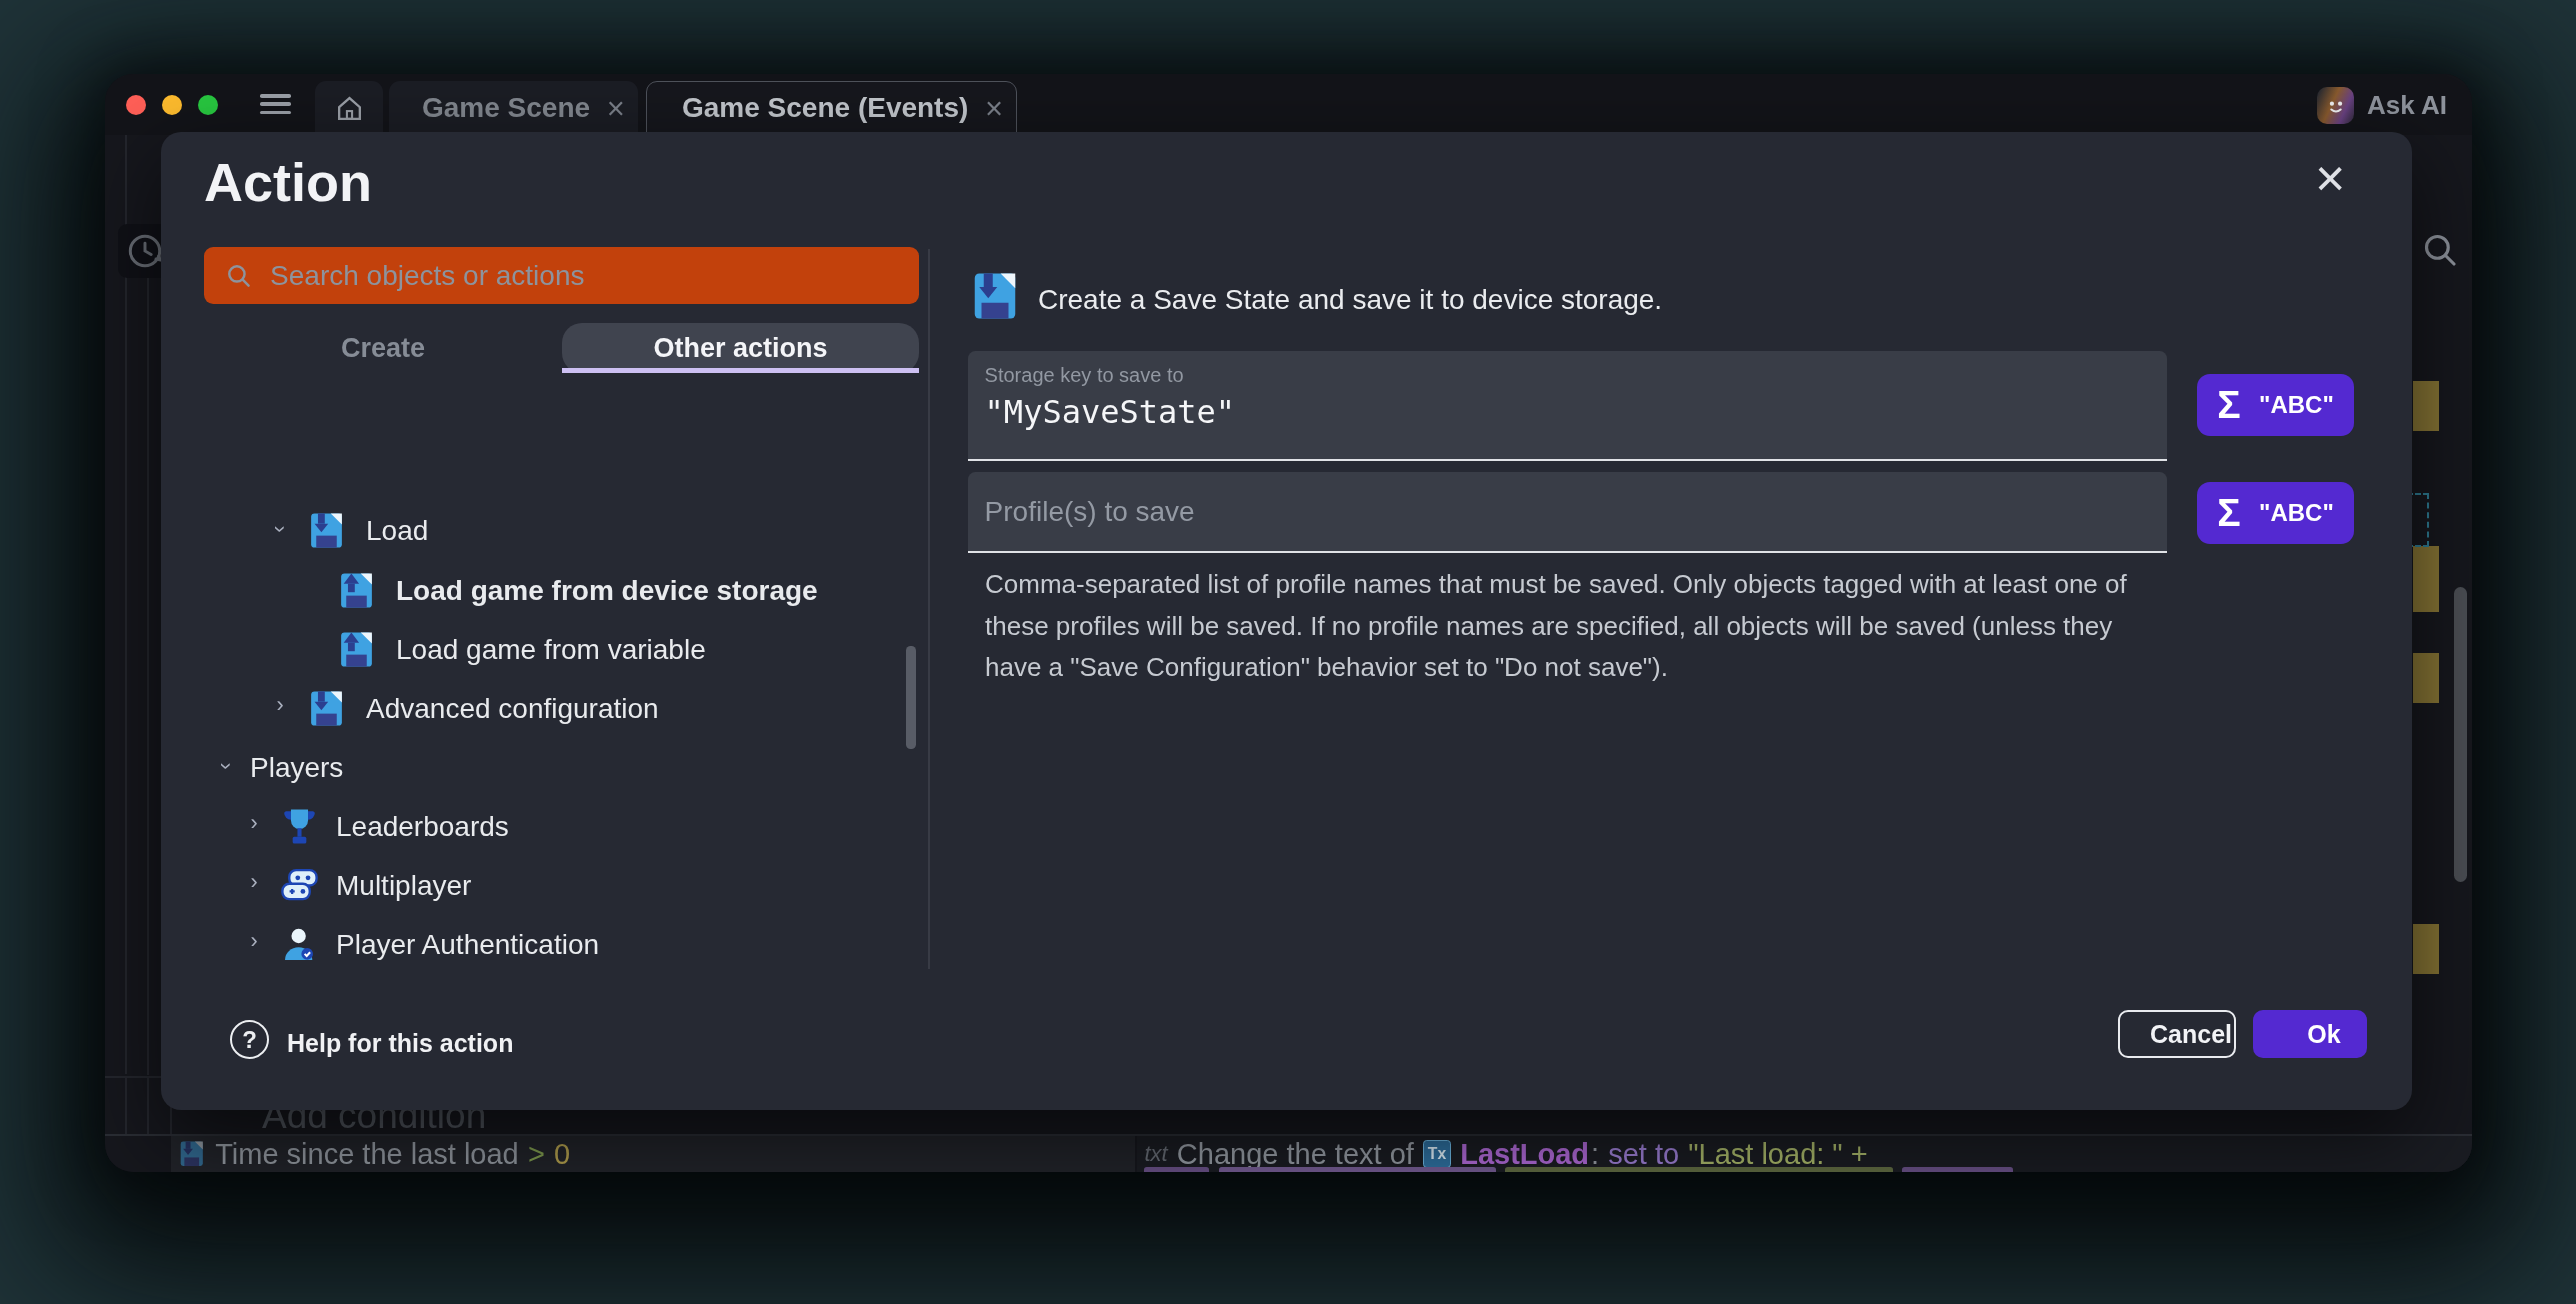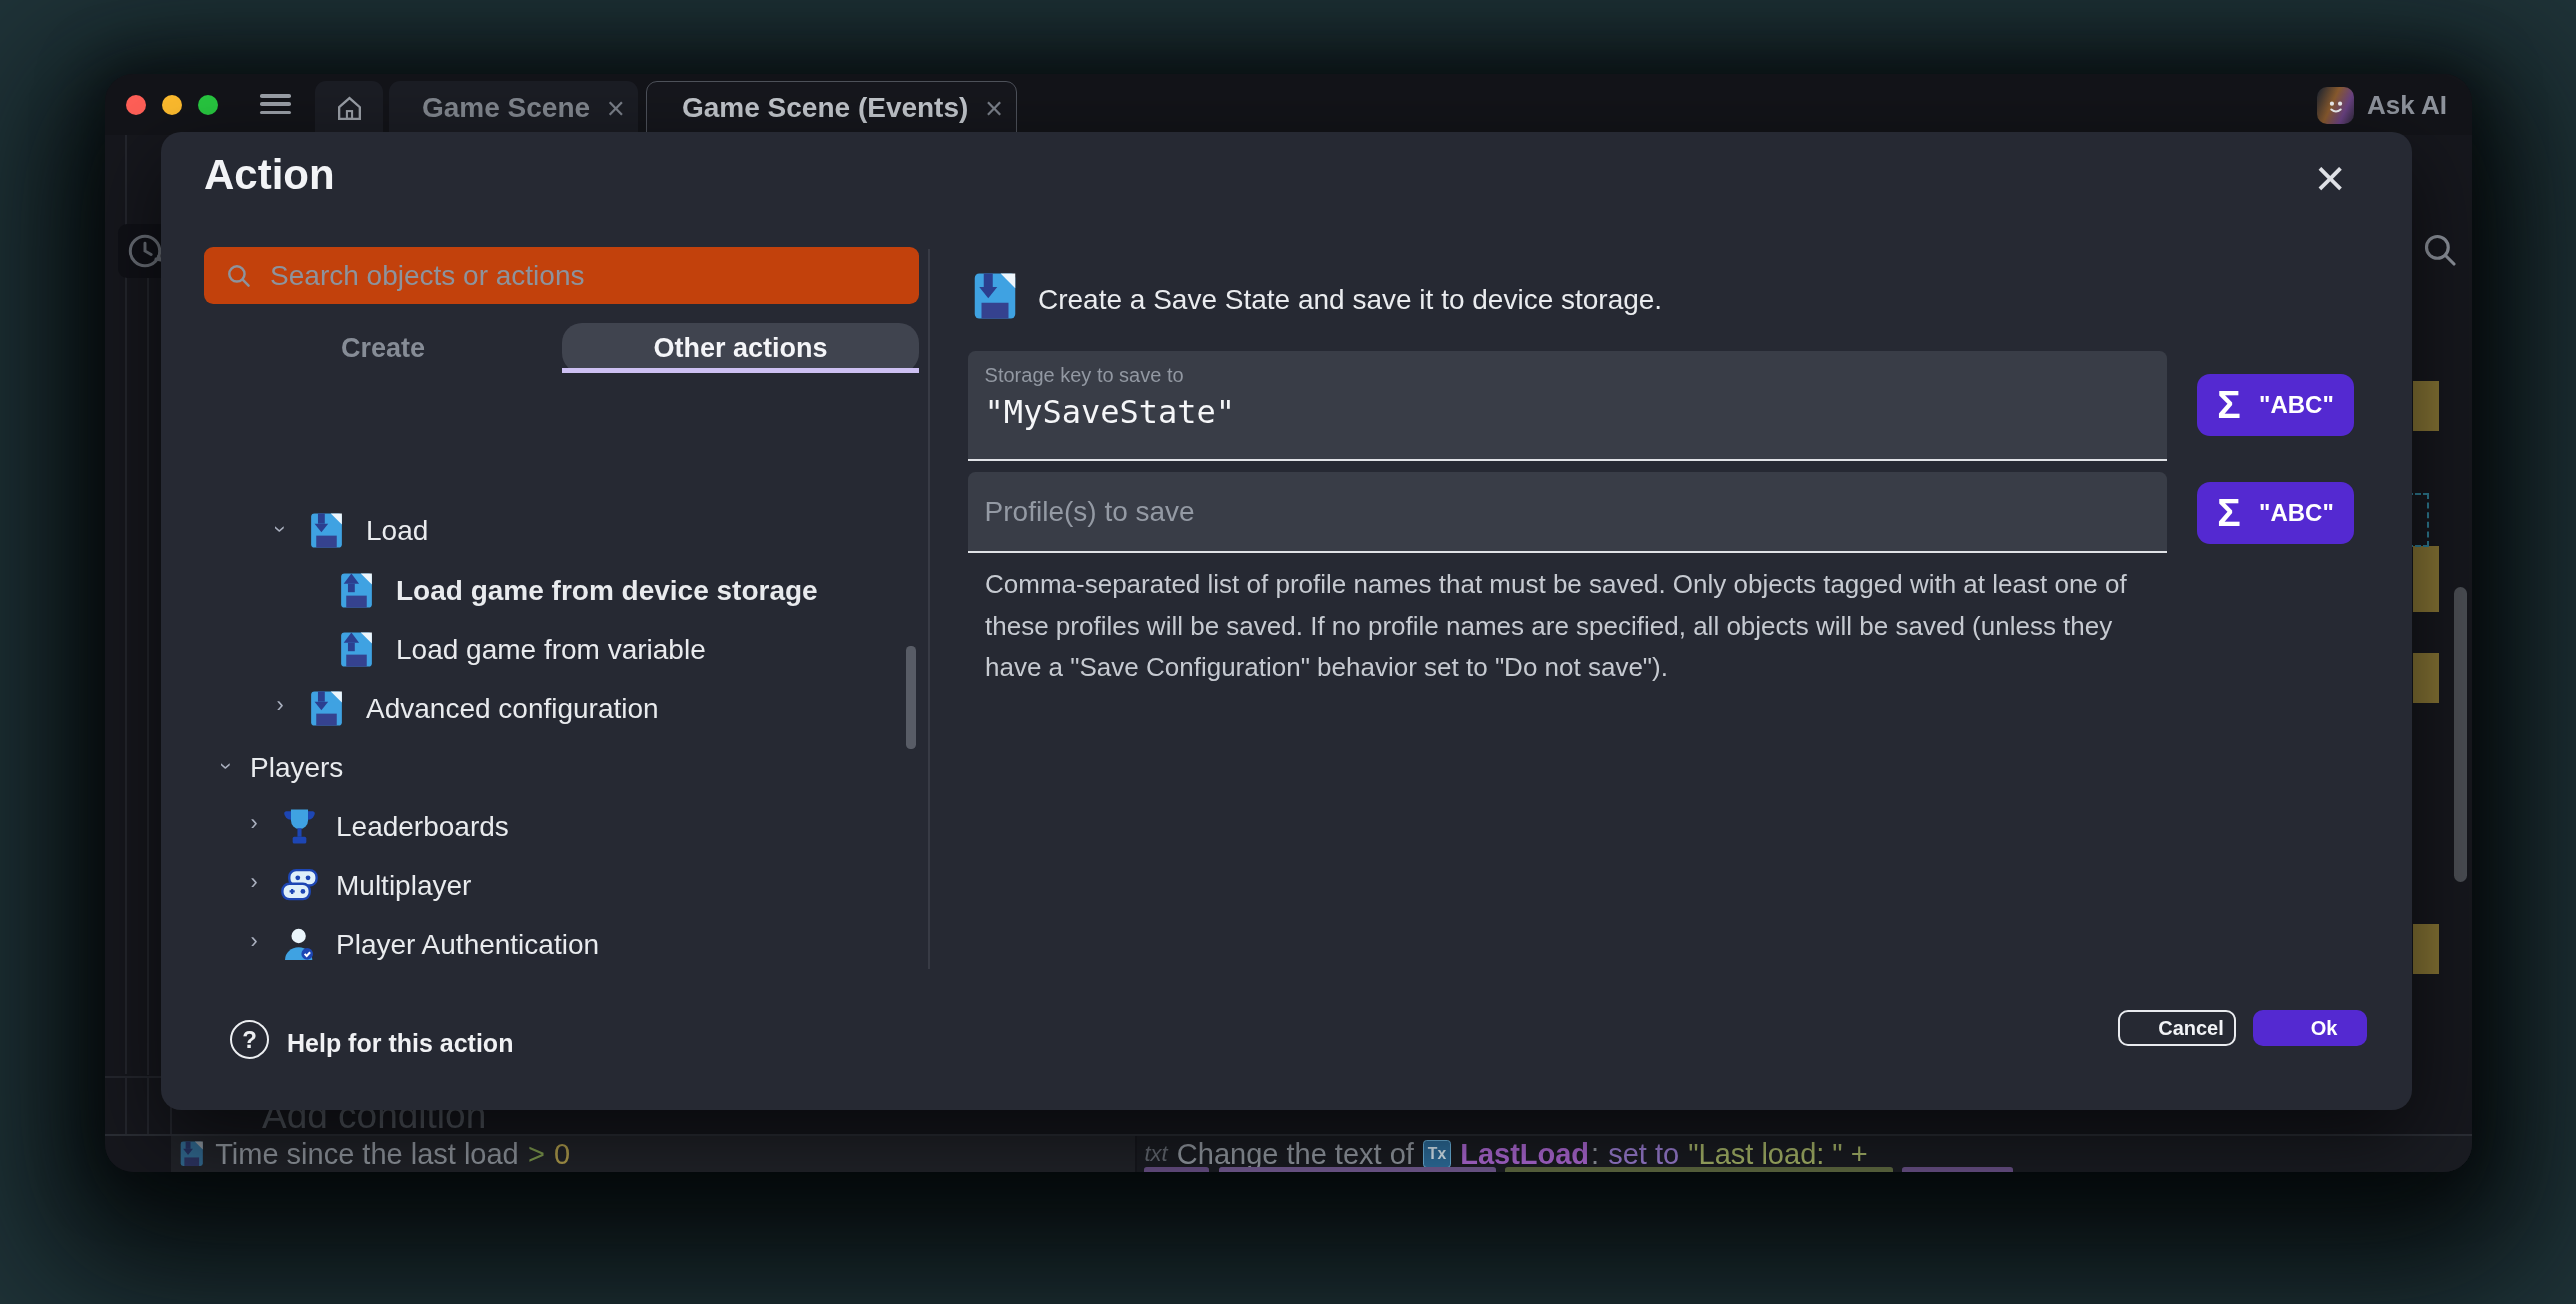--- a/index.html
+++ b/index.html
@@ -49,21 +49,21 @@
   .frag { height:11px; border-radius:2.8px; opacity:.8; }
 
   .olive { position:absolute; left:2308px; width:26px; background:#857334; }
   .dashedbox { position:absolute; left:2294px; top:358px; width:29.5px; height:54px; border:2.8px dashed #2e7b92; }
   .winscroll { position:absolute; left:2349px; top:452px; width:13px; height:295px; background:#4a4d53; border-radius:6.5px; }
   .clock-bg { position:absolute; left:13px; top:89px; width:54px; height:54px; background:#101117; border-radius:9.2px; }
 
   
   .modal { position:absolute; left:56px; top:58px; width:2251px; height:978px; background:#262933;
            border-radius:20px; box-shadow:0 28px 83px rgba(0,0,0,.6); }
-  .modal-title { position:absolute; left:43px; top:18.5px; font-size:42px; font-weight:bold; color:#f2f3f6; }
+  .modal-title { position:absolute; left:43px; top:18.5px; font-size:54px; font-weight:bold; color:#f2f3f6; }
   .modal-close { position:absolute; left:2154px; top:20px; font-size:52px; font-weight:300; color:#dfe1e6;
                  line-height:1; cursor:pointer; }
   .searchbox { position:absolute; left:43px; top:115px; width:715px; height:57px; background:#c2410c;
                border-radius:9.2px; display:flex; align-items:center; }
   .searchbox input { background:transparent; border:none; outline:none; font-size:28px; color:#e8eaee;
                      font-family:"Liberation Sans",sans-serif; width:590px; }
   .searchbox input::placeholder { color:#8d939d; }
   .ltab { position:absolute; top:191px; height:50px; display:flex; align-items:center; justify-content:center;
           font-size:27px; font-weight:bold; cursor:pointer; }
   .ltab-inactive { color:#868c96; }
@@ -92,22 +92,22 @@
   .sigmabtn { position:absolute; left:2036px; width:157px; height:62px; background:#5429d1; border-radius:13px;
               display:flex; align-items:center; justify-content:center; gap:18.5px; cursor:pointer; }
   .sigma { font-size:39px; font-weight:bold; color:#fff; }
   .sigmabtn .abc { font-size:24px; font-weight:bold; color:#fff; }
   .helptext { position:absolute; left:824px; top:432px; width:1186px; font-size:26px; line-height:1.6; color:#c6cad1; }
 
   .qmark { position:absolute; left:69px; top:888px; width:39px; height:39px; border:2.8px solid #eceef1;
            border-radius:50%; display:flex; align-items:center; justify-content:center;
            font-size:24px; font-weight:bold; color:#eceef1; }
   .help-label { position:absolute; left:126px; top:897px; font-size:25px; font-weight:bold; color:#f0f1f4; }
-  .btn { position:absolute; top:878px; height:36px; border-radius:10px; display:flex; align-items:center;
-         justify-content:center; font-size:20px; font-weight:bold; cursor:pointer;padding-left:28px; }
+  .btn { position:absolute; top:878px; height:48px; border-radius:10px; display:flex; align-items:center;
+         justify-content:center; font-size:25px; font-weight:bold; cursor:pointer;padding-left:28px; }
   .btn-cancel { left:1957px; width:118px; border:2.8px solid #e9ebef; color:#f2f3f6; background:transparent; }
   .btn-ok { left:2092px; width:114px; background:#5429d1; color:#fff; }
 </style>
 </head>
 <body>
 
 <div class="stage">
   <div class="window">
 
     <div class="titlebar">

